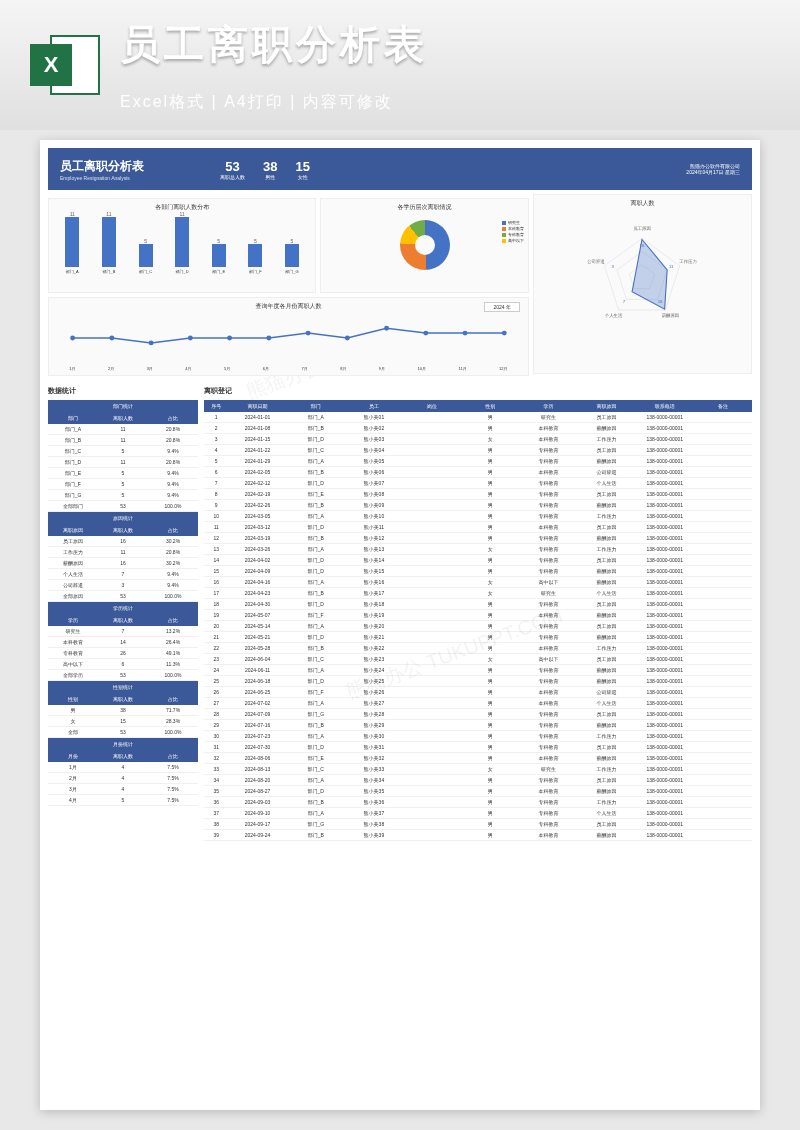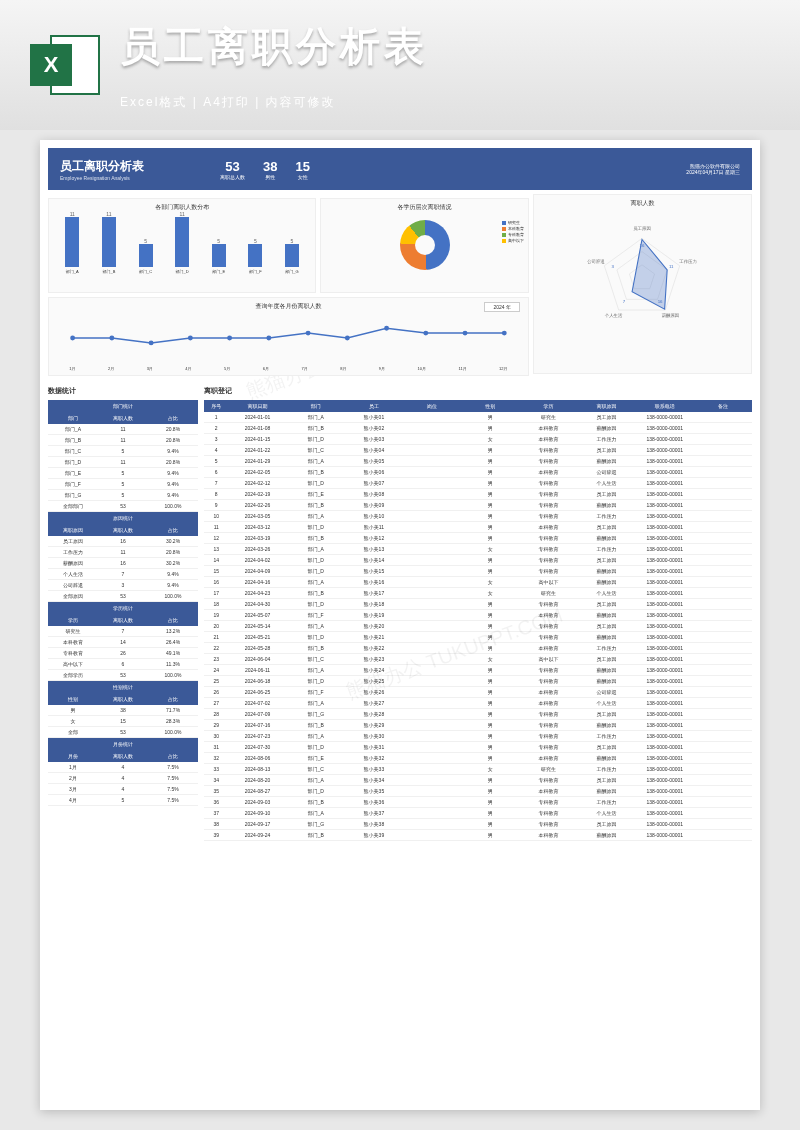--- a/index.html
+++ b/index.html
@@ -3,21 +3,21 @@
 <meta charset="utf-8">
 <style>
 *{margin:0;padding:0;box-sizing:border-box;font-family:"Microsoft YaHei",Arial,sans-serif}
 body{width:800px;height:1130px;background:#e8e8e8;overflow:hidden}
 .banner{height:130px;background:linear-gradient(180deg,#f5f5f5,#e0e0e0);display:flex;align-items:center;padding:0 30px;gap:20px}
 .xl-icon{width:70px;height:70px;position:relative}
 .xl-box{width:50px;height:60px;background:#fff;border:2px solid #217346;position:absolute;right:0;top:5px}
 .xl-x{width:42px;height:42px;background:#217346;position:absolute;left:0;top:14px;display:flex;align-items:center;justify-content:center;color:#fff;font-weight:bold;font-size:22px}
 .banner-txt{color:#fff}
 .banner-title{font-size:40px;font-weight:bold;letter-spacing:4px;color:#fff;text-shadow:0 2px 3px rgba(0,0,0,.3)}
-.banner-sub{font-size:12px;color:#fff;margin-top:20px;letter-spacing:2px}
+.banner-sub{font-size:16px;color:#fff;margin-top:20px;letter-spacing:2px}
 .doc{background:#fff;margin:10px auto;width:720px;height:970px;box-shadow:0 2px 10px rgba(0,0,0,.2);padding:8px;font-size:6px;color:#333;position:relative;overflow:hidden}
 .hdr{background:#3b5998;height:42px;display:flex;align-items:center;padding:0 12px;color:#fff}
 .hdr-l{flex:0 0 140px}
 .hdr-t{font-size:12px;font-weight:bold}
 .hdr-s{font-size:5px;opacity:.8}
 .stats{display:flex;gap:18px;margin-left:20px}
 .stat{text-align:center}
 .stat-n{font-size:13px;font-weight:bold}
 .stat-l{font-size:5px}
 .hdr-r{margin-left:auto;text-align:right;font-size:5px}

